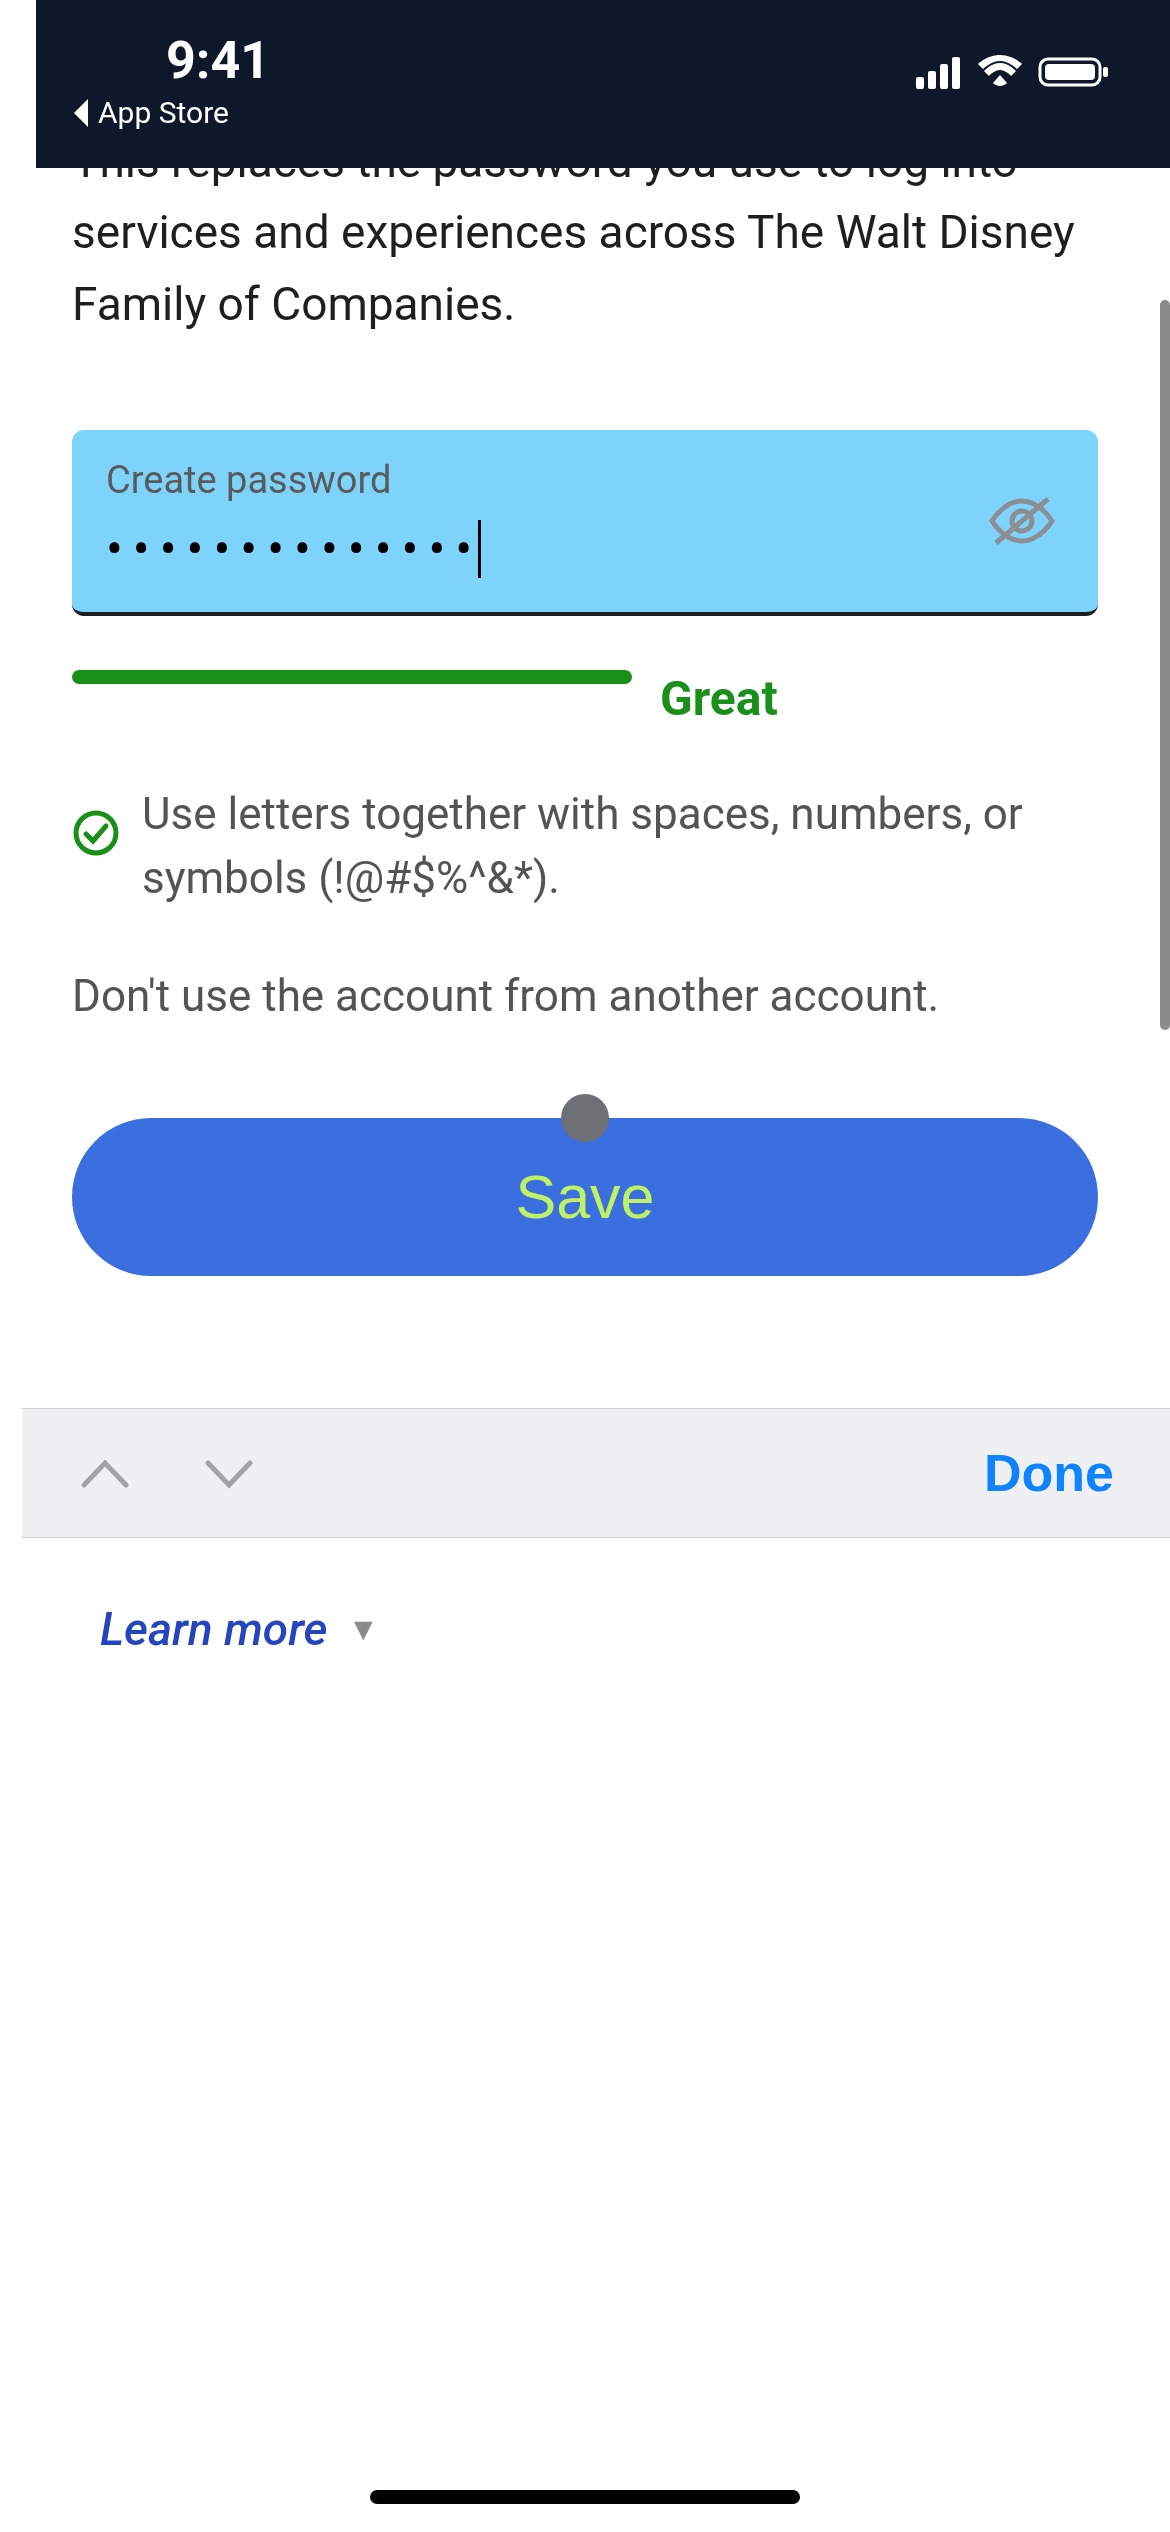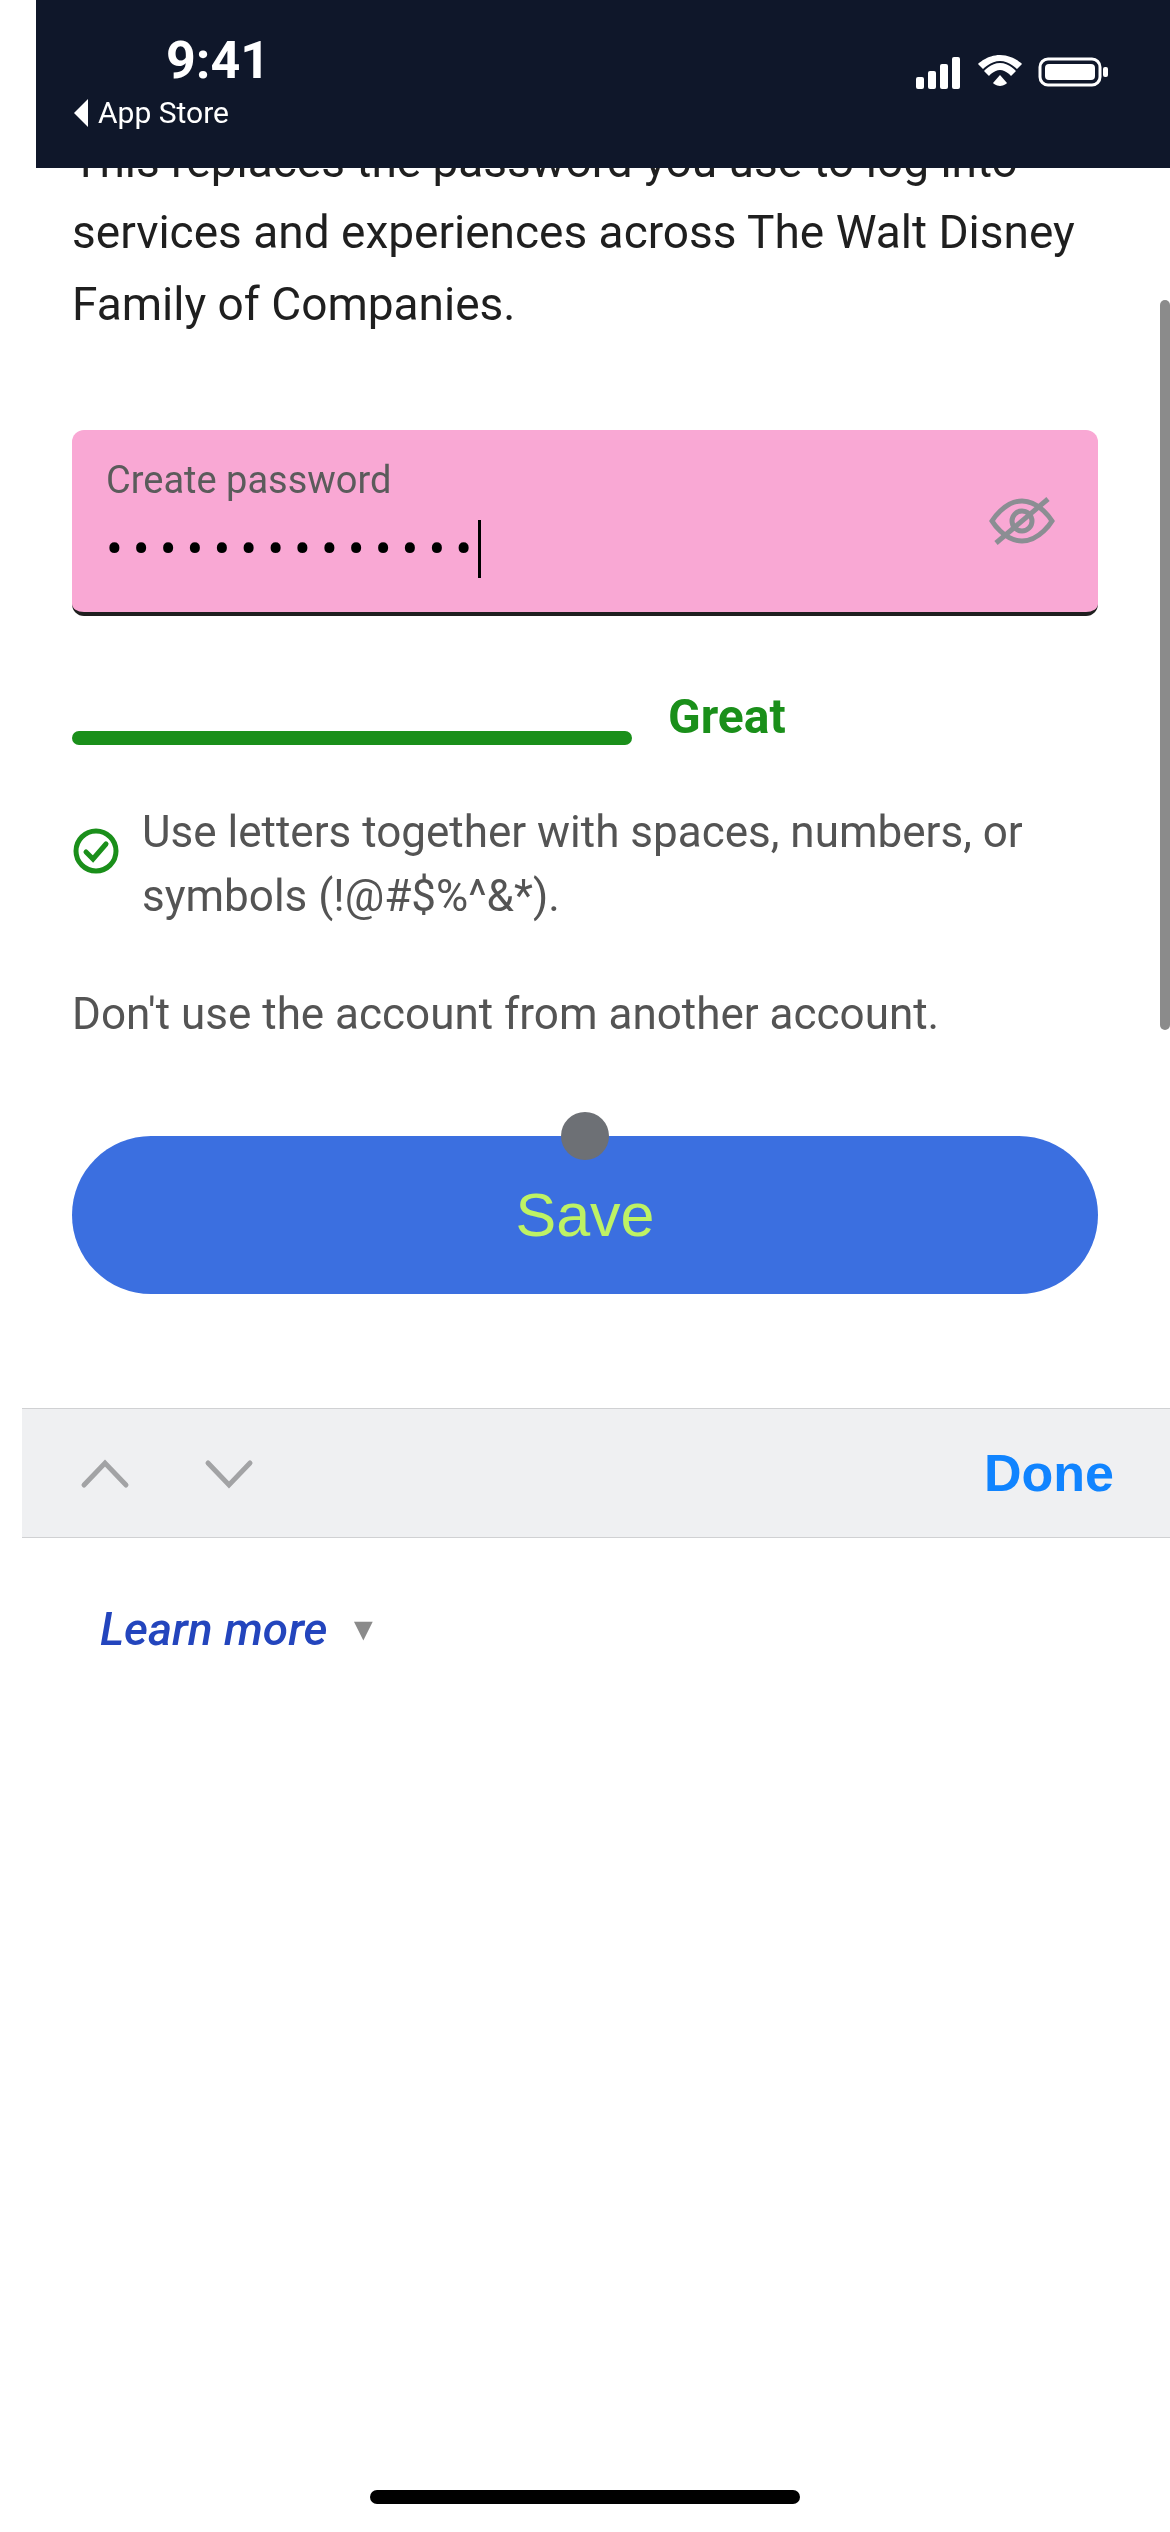--- a/index.html
+++ b/index.html
@@ -4,26 +4,26 @@
 <style>
   * { margin: 0; padding: 0; box-sizing: border-box; }
   html, body { width: 1170px; height: 2532px; font-family: -apple-system, BlinkMacSystemFont, "Segoe UI", Roboto, Helvetica, Arial, sans-serif; background: #fff; overflow: hidden; }
   .status-bar { background: #0f172a; color: #fff; height: 168px; position: relative; margin-left: 36px; }
   .status-time { position: absolute; left: 130px; top: 30px; font-size: 52px; font-weight: 700; }
   .status-icons { position: absolute; right: 60px; top: 55px; display: flex; align-items: center; gap: 14px; }
   .back-app { position: absolute; left: 34px; top: 95px; font-size: 30px; color: #fff; display: flex; align-items: center; }
   .back-caret { margin-right: 4px; }
   .content { position: relative; padding: 0 72px; background: #fff; height: 1240px; overflow: hidden; }
   .desc-text { font-size: 46px; color: #1f1f1f; line-height: 1.55; margin-top: -42px; margin-bottom: 90px; }
-  .pw-field { background: #f9a8d4; border-radius: 12px; padding: 28px 34px 34px 34px; position: relative; border-bottom: 4px solid #1f1f1f; }
+  .pw-field { background: #7dd3fc; border-radius: 12px; padding: 28px 34px 34px 34px; position: relative; border-bottom: 4px solid #1f1f1f; }
   .pw-label { font-size: 38px; color: #5b5b5b; }
   .pw-dots { font-size: 50px; letter-spacing: 10px; color: #000; margin-top: 18px; display: flex; align-items: center; }
   .cursor { display: inline-block; width: 3px; height: 58px; background: #000; margin-left: -4px; }
   .eye-btn { position: absolute; right: 40px; top: 50%; transform: translateY(-50%); }
-  .strength-row { margin-top: 72px; display: flex; align-items: flex-end; gap: 36px; }
+  .strength-row { margin-top: 54px; display: flex; align-items: flex-start; gap: 28px; }
   .strength-bar { flex: 0 0 560px; height: 14px; background: #1a8f1a; border-radius: 10px; }
   .strength-label { font-size: 48px; font-weight: 700; color: #1a8f1a; }
   .req-row { display: flex; align-items: flex-start; gap: 22px; margin-top: 56px; }
   .req-icon { flex: 0 0 48px; margin-top: 4px; }
   .req-text { font-size: 44px; color: #545454; line-height: 1.45; }
   .note-text { font-size: 44px; color: #545454; margin-top: 60px; }
   .save-btn { margin-top: 96px; background: #3b6fe0; color: #bef264; border: none; border-radius: 80px; width: 100%; height: 158px; font-size: 61px; font-weight: 400; position: relative; }
   .cursor-dot { position: absolute; width: 48px; height: 48px; background: #6d7075; border-radius: 50%; top: -24px; left: 50%; transform: translateX(-50%); }
   .scrollbar { position: absolute; right: 0; top: 300px; width: 10px; height: 730px; background: #8b8b8b; border-radius: 6px; }
   .kbd-bar { background: #eff0f2; height: 130px; display: flex; align-items: center; justify-content: space-between; padding: 0 56px; border-top: 1px solid #d0d1d3; border-bottom: 1px solid #d0d1d3; margin-left: 22px; }

